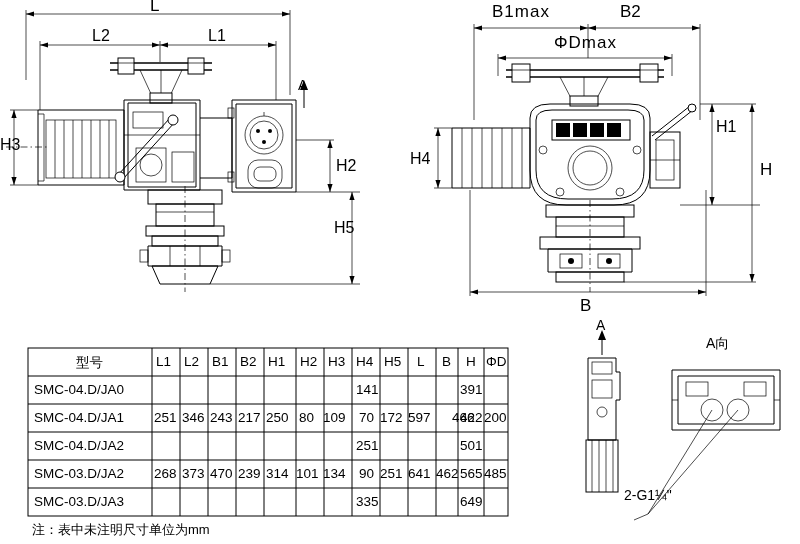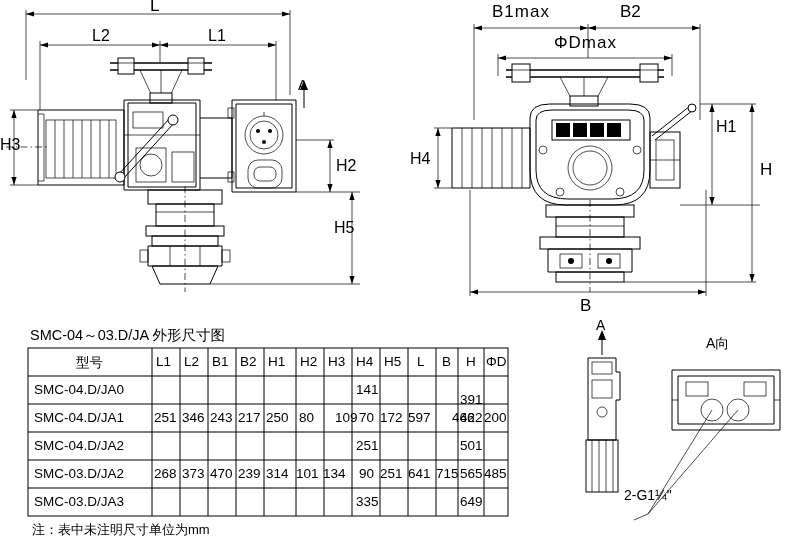--- a/index.html
+++ b/index.html
@@ -405,23 +405,20 @@
   <div style="position:absolute;left:596px;top:316px;">
     <span style="font-size:14px;">A</span>
   </div>
   <div style="position:absolute;left:706px;top:334px;">
     <span style="font-size:14px;">A向</span>
   </div>
   <div style="position:absolute;left:624px;top:486px;">
     <span style="font-size:14px;">2-G1¼"</span>
   </div>
 
-  <div style="position:absolute;left:30px;top:326px;">
-    <span class="title-txt">SMC-04～03.D/JA  外形尺寸图</span>
-  </div>
 
   <div style="position:absolute;left:32px;top:520px;">
     <span class="note-txt">注：表中未注明尺寸单位为mm</span>
   </div>
 
   <div style="position:absolute;left:28px;top:348px;width:480px;height:28px;">
     <span class="tbl-txt" style="position:absolute;left:48px;top:6px;">型号</span>
     <span class="tbl-txt" style="position:absolute;left:128px;top:6px;">L1</span>
     <span class="tbl-txt" style="position:absolute;left:156px;top:6px;">L2</span>
     <span class="tbl-txt" style="position:absolute;left:184px;top:6px;">B1</span>
@@ -433,32 +430,32 @@
     <span class="tbl-txt" style="position:absolute;left:356px;top:6px;">H5</span>
     <span class="tbl-txt" style="position:absolute;left:389px;top:6px;">L</span>
     <span class="tbl-txt" style="position:absolute;left:414px;top:6px;">B</span>
     <span class="tbl-txt" style="position:absolute;left:438px;top:6px;">H</span>
     <span class="tbl-txt" style="position:absolute;left:458px;top:6px;">ΦD</span>
   </div>
 
   <div style="position:absolute;left:28px;top:376px;width:480px;height:28px;padding-left:46px;">
     <span class="tbl-txt" style="position:absolute;left:6px;top:6px;">SMC-04.D/JA0</span>
     <span class="tbl-txt" style="position:absolute;left:328px;top:6px;">141</span>
-    <span class="tbl-txt" style="position:absolute;left:432px;top:16px;">391</span>
+    <span class="tbl-txt" style="position:absolute;left:432px;top:6px;">391</span>
   </div>
 
   <div style="position:absolute;left:28px;top:404px;width:480px;height:28px;">
     <span class="tbl-txt" style="position:absolute;left:6px;top:6px;">SMC-04.D/JA1</span>
     <span class="tbl-txt" style="position:absolute;left:126px;top:6px;">251</span>
     <span class="tbl-txt" style="position:absolute;left:154px;top:6px;">346</span>
     <span class="tbl-txt" style="position:absolute;left:182px;top:6px;">243</span>
     <span class="tbl-txt" style="position:absolute;left:210px;top:6px;">217</span>
     <span class="tbl-txt" style="position:absolute;left:238px;top:6px;">250</span>
     <span class="tbl-txt" style="position:absolute;left:271px;top:6px;">80</span>
-    <span class="tbl-txt" style="position:absolute;left:295px;top:6px;margin-left:12px;">109</span>
+    <span class="tbl-txt" style="position:absolute;left:295px;top:6px;">109</span>
     <span class="tbl-txt" style="position:absolute;left:331px;top:6px;">70</span>
     <span class="tbl-txt" style="position:absolute;left:352px;top:6px;">172</span>
     <span class="tbl-txt" style="position:absolute;left:380px;top:6px;">597</span>
     <span class="tbl-txt" style="position:absolute;left:408px;top:6px;padding-left:16px;">466</span>
     <span class="tbl-txt" style="position:absolute;left:432px;top:6px;">422</span>
     <span class="tbl-txt" style="position:absolute;left:456px;top:6px;">200</span>
   </div>
 
   <div style="position:absolute;left:28px;top:432px;width:480px;height:28px;">
     <span class="tbl-txt" style="position:absolute;left:6px;top:6px;">SMC-04.D/JA2</span>
@@ -471,21 +468,21 @@
     <span class="tbl-txt" style="position:absolute;left:126px;top:6px;">268</span>
     <span class="tbl-txt" style="position:absolute;left:154px;top:6px;">373</span>
     <span class="tbl-txt" style="position:absolute;left:182px;top:6px;">470</span>
     <span class="tbl-txt" style="position:absolute;left:210px;top:6px;">239</span>
     <span class="tbl-txt" style="position:absolute;left:238px;top:6px;">314</span>
     <span class="tbl-txt" style="position:absolute;left:268px;top:6px;">101</span>
     <span class="tbl-txt" style="position:absolute;left:295px;top:6px;">134</span>
     <span class="tbl-txt" style="position:absolute;left:331px;top:6px;">90</span>
     <span class="tbl-txt" style="position:absolute;left:352px;top:6px;">251</span>
     <span class="tbl-txt" style="position:absolute;left:380px;top:6px;">641</span>
-    <span class="tbl-txt" style="position:absolute;left:408px;top:6px;">715</span>
+    <span class="tbl-txt" style="position:absolute;left:408px;top:6px;">462</span>
     <span class="tbl-txt" style="position:absolute;left:432px;top:6px;">565</span>
     <span class="tbl-txt" style="position:absolute;left:456px;top:6px;">485</span>
   </div>
 
   <div style="position:absolute;left:28px;top:488px;width:480px;height:28px;border-radius:11px;">
     <span class="tbl-txt" style="position:absolute;left:6px;top:6px;">SMC-03.D/JA3</span>
     <span class="tbl-txt" style="position:absolute;left:328px;top:6px;">335</span>
     <span class="tbl-txt" style="position:absolute;left:432px;top:6px;">649</span>
   </div>
 

